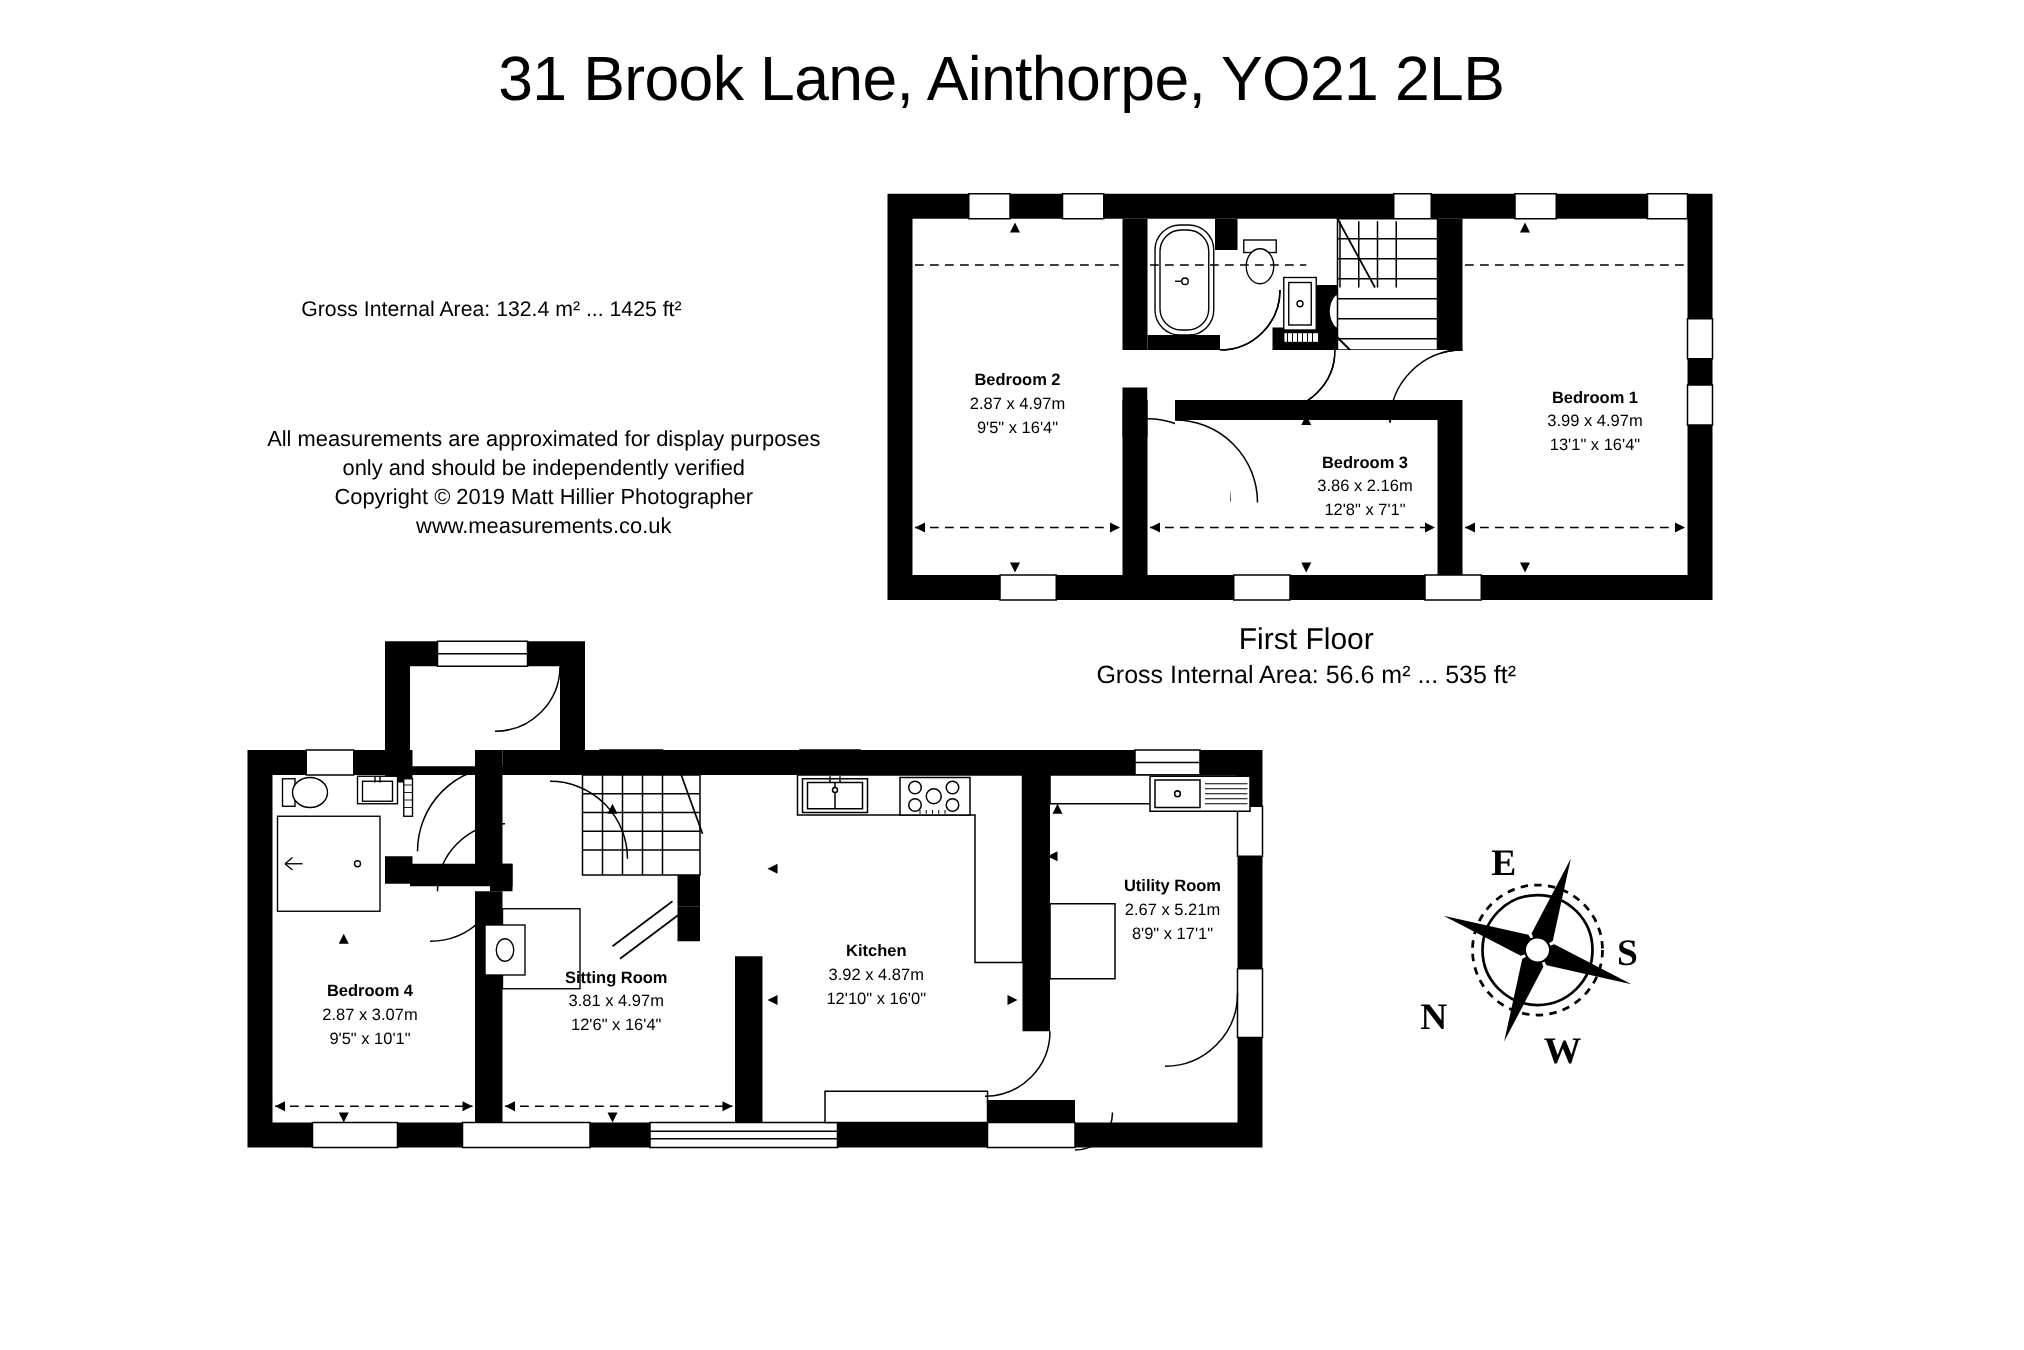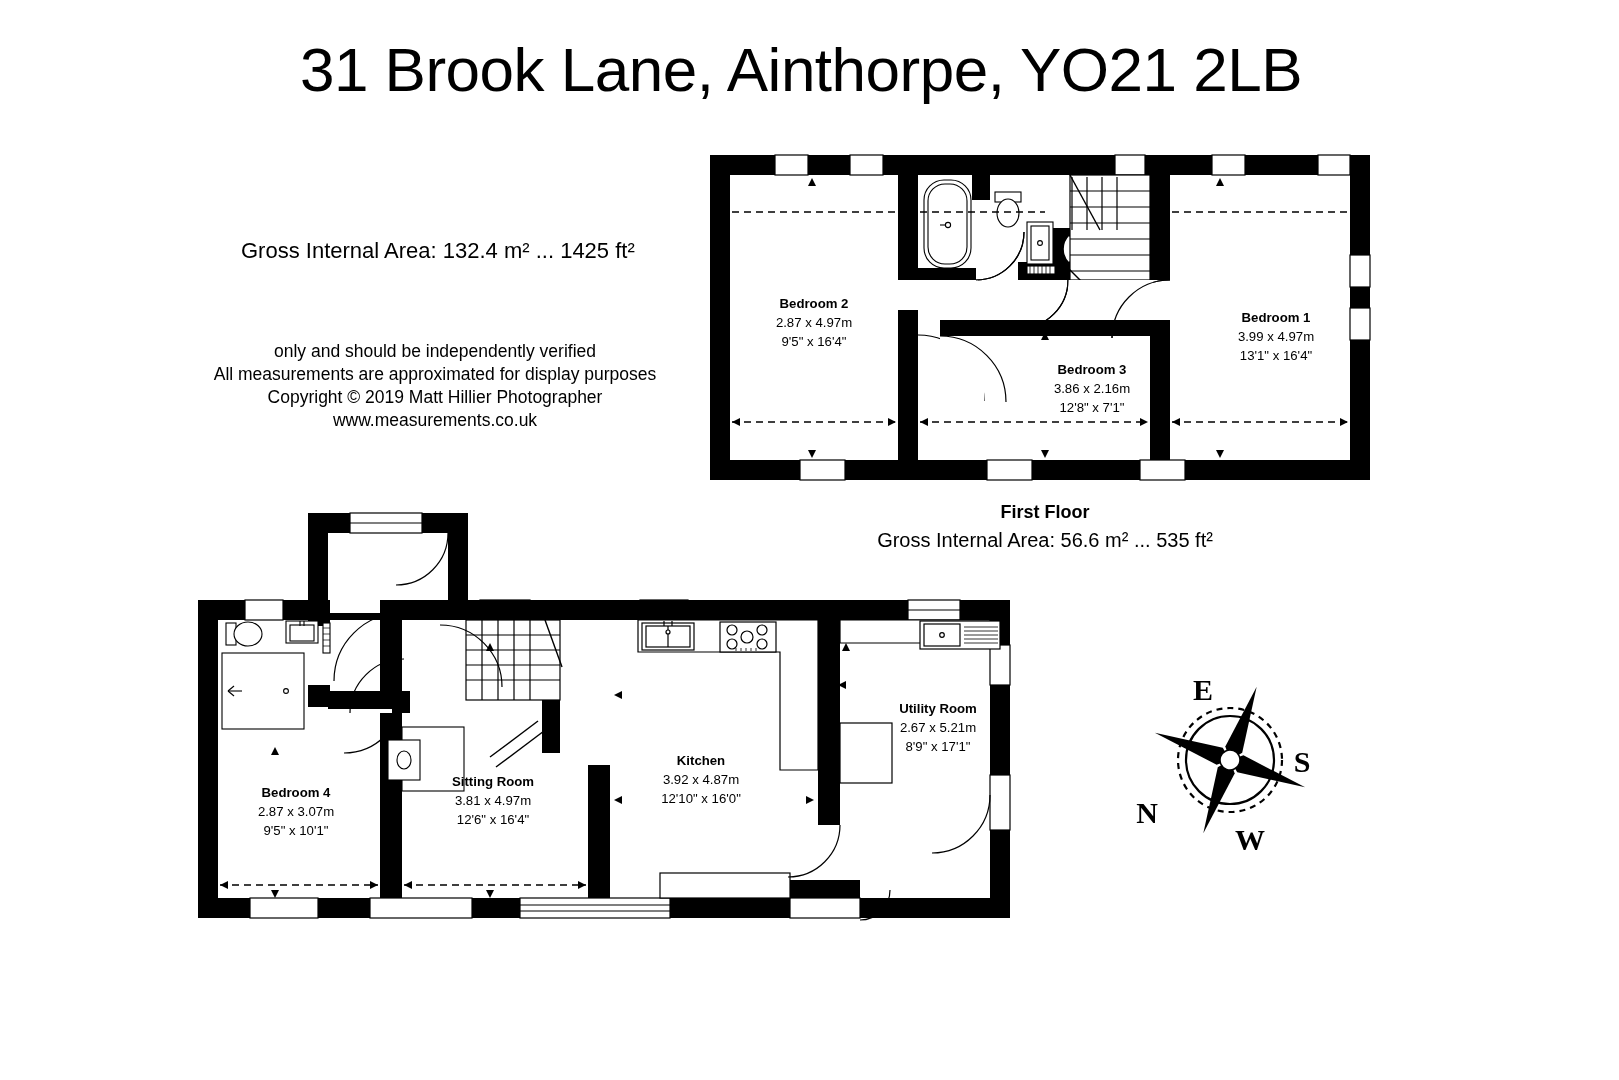--- a/index.html
+++ b/index.html
@@ -2,37 +2,37 @@
 <html><head>
 <meta charset="utf-8">
 <title>Floor Plan</title>
 <style>
   html,body{margin:0;padding:0;background:#ffffff;}
   body{width:1619px;height:1080px;position:relative;overflow:hidden;
        font-family:"Liberation Sans",sans-serif;color:#000;}
 
   #page-title{
     position:absolute;left:0;top:34px;width:1602px;text-align:center;
-    font-size:62px;font-weight:400;letter-spacing:-0.5px;
+    font-size:50px;font-weight:400;letter-spacing:-0.5px;
     font-family:"Liberation Sans",sans-serif;
     font-stretch:condensed;
   }
 
   #gia-total{
     position:absolute;left:241px;top:238px;width:400px;
-    font-size:22px;font-weight:400;text-align:left;white-space:nowrap;
+    font-size:17px;font-weight:400;text-align:left;white-space:nowrap;
   }
 
   #disclaimer{
     position:absolute;left:200px;top:340px;width:470px;
     font-size:17.5px;line-height:23px;text-align:center;
   }
 
   .floor-caption{position:absolute;text-align:center;}
-  .floor-caption .fc-name{font-size:18px;font-weight:bold;line-height:28px;}
+  .floor-caption .fc-name{font-size:24px;font-weight:normal;line-height:28px;}
   .floor-caption .fc-area{font-size:20px;font-weight:400;line-height:28px;}
 
   #first-floor-caption{left:840px;top:498px;width:410px;}
   #ground-floor-caption{left:400px;top:942px;width:420px;}
 
   svg{display:block;}
   #first-floor-svg{position:absolute;left:700px;top:150px;}
   #ground-floor-svg{position:absolute;left:190px;top:495px;}
   #compass-svg{position:absolute;left:1120px;top:660px;}
 
@@ -44,22 +44,22 @@
                   font-size:30px;text-anchor:middle;}
 </style>
 </head>
 <body>
 
 <div id="page-title">31 Brook Lane, Ainthorpe, YO21 2LB</div>
 
 <div id="gia-total">Gross Internal Area: 132.4 m² ... 1425 ft²</div>
 
 <div id="disclaimer">
+  <div>All measurements are approximated for display purposes</div>
   <div>only and should be independently verified</div>
-  <div>All measurements are approximated for display purposes</div>
   <div>Copyright © 2019 Matt Hillier Photographer</div>
   <div>www.measurements.co.uk</div>
 </div>
 
 <svg id="first-floor-svg" width="690" height="340" viewBox="0 0 690 340" xmlns="http://www.w3.org/2000/svg">
 
   <rect x="10" y="5" width="660" height="325" fill="#000"></rect>
 
   <rect x="30" y="25" width="620" height="285" fill="#fff"></rect>
 

